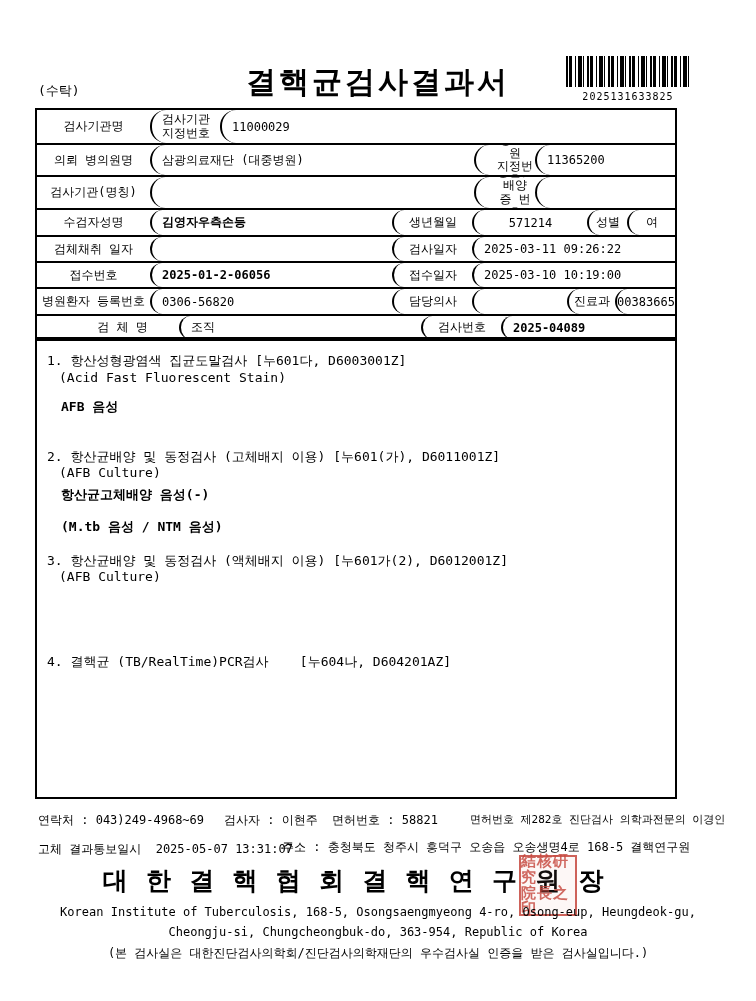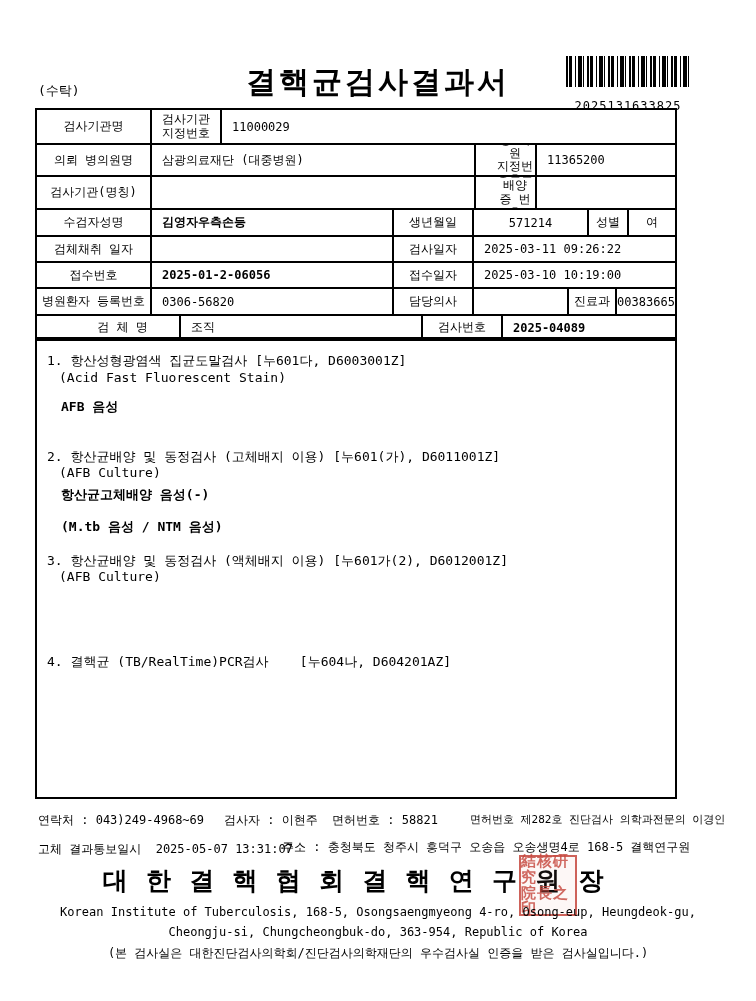--- a/index.html
+++ b/index.html
@@ -17,26 +17,26 @@
     font-family:"Liberation Serif","DejaVu Serif",serif;
   }
   .barcode-wrap { position:absolute; left:566px; top:56px; width:124px; }
   .barcode {
     width:124px; height:31px;
     background:repeating-linear-gradient(90deg,
       #000 0 2px, #fff 2px 3px, #000 3px 6px, #fff 6px 9px,
       #000 9px 10px, #fff 10px 12px, #000 12px 16px, #fff 16px 17px,
       #000 17px 18px, #fff 18px 21px);
   }
-  .barcode-num { width:124px; text-align:center; font-size:12px; letter-spacing:1px; margin-top:12px; }
+  .barcode-num { width:124px; text-align:center; font-size:10px; letter-spacing:1px; margin-top:4px; }
   
   .tbl { position:absolute; left:35px; top:108px; width:642px; border:2px solid #000; box-sizing:border-box; background:#fff; }
   .trow { display:flex; box-sizing:border-box; }
   .trow + .trow { border-top:2px solid #000; }
-  .cell { box-sizing:border-box; display:flex; align-items:center; font-size:12px; overflow:hidden; }
+  .cell { box-sizing:border-box; display:flex; align-items:center; font-size:12px; overflow:hidden;border-radius:16px; }
   .cell + .cell { border-left:2px solid #000; }
   .lbl { justify-content:center; text-align:center; }
   .val { padding-left:10px; }
   .ctr { justify-content:center; text-align:center; padding-left:0; }
   .pre2 { white-space:pre-line; line-height:1.1; }
   .b { font-weight:bold; }
   .grow { flex:1; }
   .h33 { height:33px; } .h32 { height:32px; } .h27 { height:27px; } .h26 { height:26px; } .h25 { height:25px;padding-left:29px; }
   .w113 { width:113px; } .w242 { width:242px; } .w324 { width:324px; } .w70 { width:70px; }
   .w61 { width:61px;padding-left:19px; } .w80 { width:80px; } .w115 { width:115px; } .w40 { width:40px; } .w95 { width:95px; } .w48 { width:48px; }

